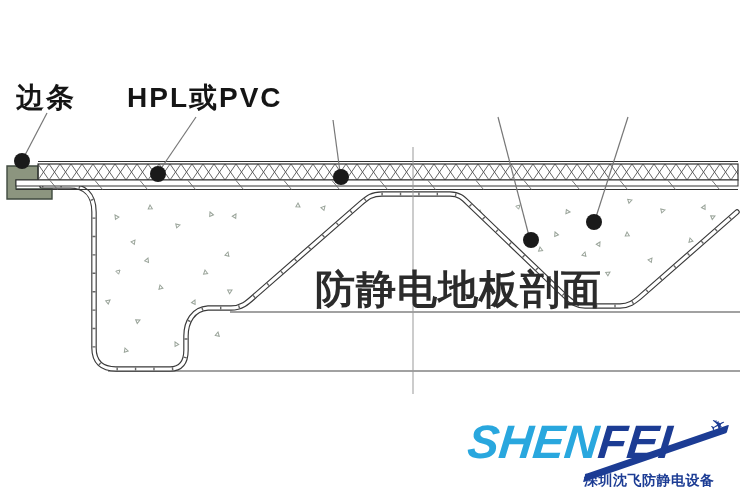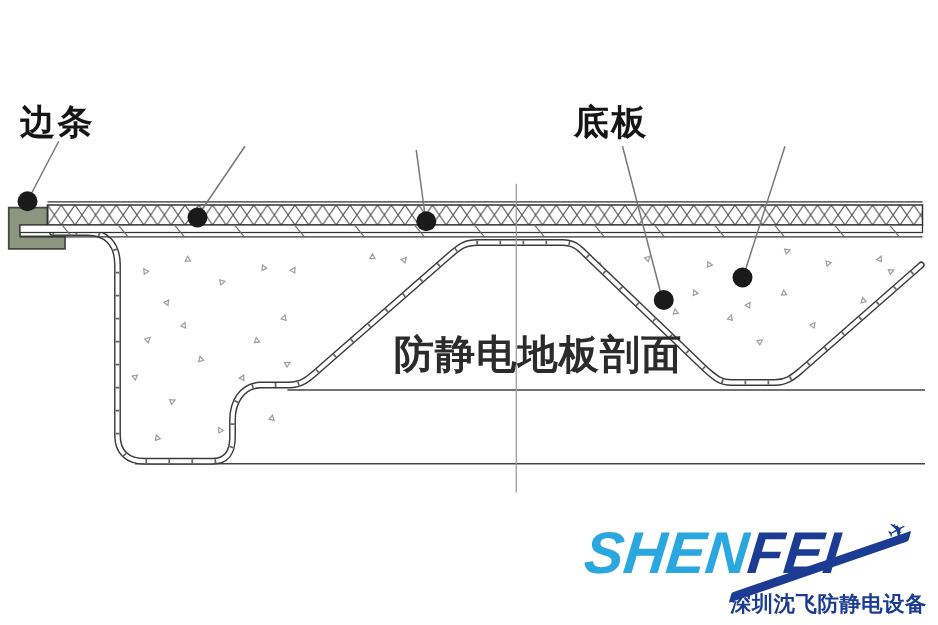--- a/index.html
+++ b/index.html
@@ -11,21 +11,21 @@
   .stage{position:absolute;inset:0;width:750px;height:500px;}
   svg.diagram{position:absolute;left:0;top:0;}
   
   .callout{
     position:absolute;
     font-size:28px;font-weight:700;color:#151515;
     letter-spacing:2px;white-space:nowrap;
   }
   .caption{
     position:absolute;left:315px;top:262px;
-    font-size:32px;font-weight:700;color:#2b2b2b;
+    font-size:40px;font-weight:700;color:#2b2b2b;
     letter-spacing:1px;white-space:nowrap;
   }
   
   .logo{position:absolute;left:468px;top:418px;width:278px;height:78px;}
   .logo-swoosh{
     position:absolute;left:112px;top:32px;width:152px;height:7px;
     background:#1C3C94;
     transform:rotate(-19deg) skewX(-35deg);
     border-radius:1px;
   }
@@ -38,21 +38,21 @@
   .logo-word{
     position:absolute;left:0;top:0;
     font-size:47px;font-weight:700;font-style:italic;
     letter-spacing:0px;line-height:1;white-space:nowrap;
     transform:skewX(-6deg);
   }
   .logo-word .lt{color:#29A7DE;}
   .logo-word .dk{color:#1C3C94;}
   .logo-sub{
     position:absolute;left:116px;top:54px;
-    font-size:17px;font-weight:700;color:#234197;
+    font-size:14px;font-weight:700;color:#234197;
     letter-spacing:0.5px;white-space:nowrap;
   }
 </style>
 </head>
 <body>
 
 <div class="stage">
 
   <svg class="diagram" width="750" height="500" viewBox="0 0 750 500">
     <defs>
@@ -156,21 +156,21 @@
     <g fill="#1A1A1A">
       <circle cx="22" cy="161" r="8"></circle>
       <circle cx="158" cy="174" r="8"></circle>
       <circle cx="341" cy="177" r="8"></circle>
       <circle cx="531" cy="240" r="8"></circle>
       <circle cx="594" cy="222" r="8"></circle>
     </g>
   </svg>
 
   <div class="callout" style="left:16px;top:79px;">边条</div>
-  <div class="callout" style="left:459px;top:79px;">底板</div>
+  <div class="callout" style="left:127px;top:79px;">HPL或PVC</div>
 
   <div class="caption">防静电地板剖面</div>
 
   <div class="logo">
     <div class="logo-swoosh" style="background: rgb(28, 60, 148);"></div>
     <span class="logo-plane" style="color: rgb(28, 60, 148);">✈</span>
     <div class="logo-word">
       <span class="lt" style="color: rgb(41, 167, 222);">SHEN</span><span class="dk" style="color: rgb(28, 60, 148);">FEI</span>
     </div>
     <div class="logo-sub" style="color: rgb(28, 60, 148);">深圳沈飞防静电设备</div>

